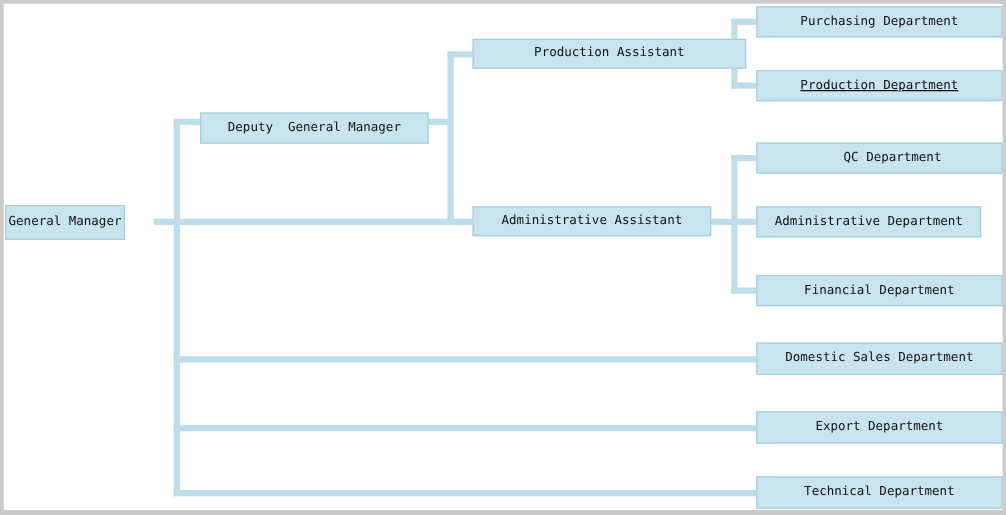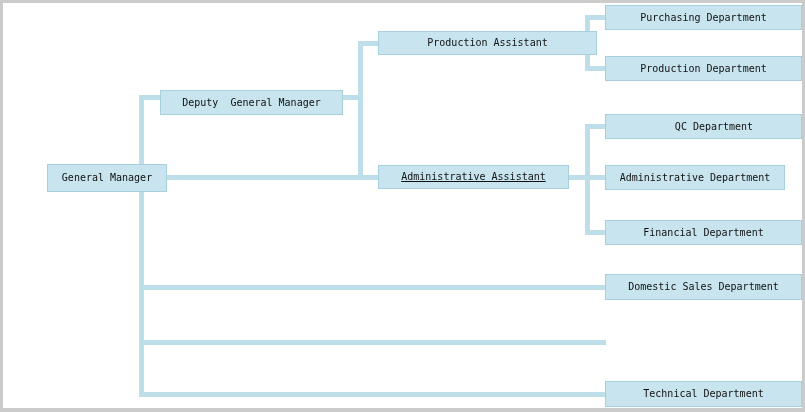--- a/index.html
+++ b/index.html
@@ -55,24 +55,25 @@
     <div class="line" style="left: 585px; top: 15px; width: 21px; height: 5px;"></div>
     <div class="line" style="left: 585px; top: 66px; width: 21px; height: 5px;"></div>
     <div class="line" style="left: 568px; top: 174.5px; width: 19px; height: 5px;"></div>
     <div class="line" style="left: 585px; top: 124px; width: 5px; height: 111px;"></div>
     <div class="line" style="left: 585px; top: 124px; width: 21px; height: 5px;"></div>
     <div class="line" style="left: 585px; top: 175px; width: 21px; height: 5px;"></div>
     <div class="line" style="left: 585px; top: 230px; width: 21px; height: 5px;"></div>
     <div class="line" style="left: 139px; top: 285px; width: 467px; height: 5px;"></div>
     <div class="line" style="left: 139px; top: 339.5px; width: 467px; height: 5px;"></div>
     <div class="line" style="left: 139px; top: 392px; width: 467px; height: 5px;"></div>
-    <div class="node" style="left: 4px; top: 164px; width: 120px; height: 28px; margin-left: 43px;">General Manager</div>
+    <div class="node" style="left: 4px; top: 164px; width: 96px; height: 28px;">General Manager</div>
     <div class="node" style="left: 160px; top: 90px; width: 183px; height: 25px;">Deputy  General Manager</div>
     <div class="node" style="left: 378px; top: 31px; width: 219px; height: 24px;">Production Assistant</div>
-    <div class="node" style="left: 378px; top: 165px; width: 191px; height: 24px; text-decoration: underline;">Administrative Assistant</div>
+    <div class="node" style="left: 378px; top: 165px; width: 191px; height: 24px;">Administrative Assistant</div>
     <div class="node" style="left: 605px; top: 5px; width: 197px; height: 25px;">Purchasing Department</div>
-    <div class="node" style="left: 605px; top: 56px; width: 197px; height: 25px;">Production Department</div>
+    <div class="node" style="left: 605px; top: 56px; width: 197px; height: 25px; text-decoration: underline;">Production Department</div>
     <div class="node" style="left: 605px; top: 114px; width: 197px; height: 25px; padding-left: 21px;">QC Department</div>
     <div class="node" style="left: 605px; top: 165px; width: 180px; height: 25px;">Administrative Department</div>
     <div class="node" style="left: 605px; top: 220px; width: 197px; height: 25px;">Financial Department</div>
     <div class="node" style="left: 605px; top: 274px; width: 197px; height: 26px;">Domestic Sales Department</div>
+    <div class="node" style="left: 605px; top: 329px; width: 197px; height: 26px;">Export Department</div>
     <div class="node" style="left: 605px; top: 381px; width: 197px; height: 26px;">Technical Department</div>
   </div>
 
 </body></html>

